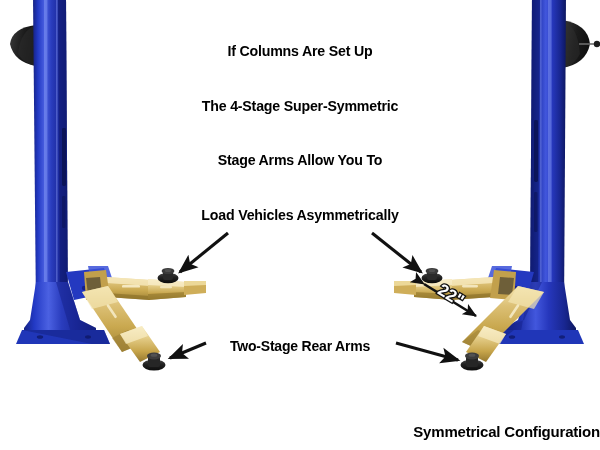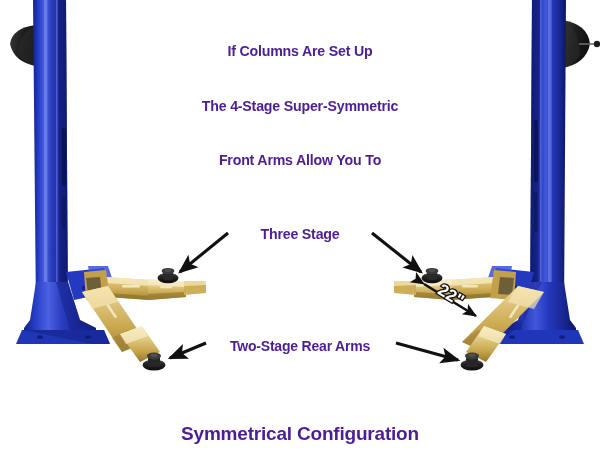--- a/index.html
+++ b/index.html
@@ -23,21 +23,21 @@
   }
   .art {
     position: absolute;
     left: 0; top: 0;
     width: 600px;
     height: 450px;
   }
   .txtblock {
     position: absolute;
     text-align: center;
-    color: #4c1d95;
+    color: #000000;
     font-weight: bold;
     letter-spacing: -0.2px;
     line-height: 1.28;
     white-space: pre;
   }
   #headline-block {
     left: 0; top: 6px;
     width: 600px;
     font-size: 14.2px;
   }
@@ -48,21 +48,22 @@
     line-height: 1.30;
   }
   #rear-arms-label {
     left: 160px; top: 338px;
     width: 280px;
     font-size: 14px;
   }
   #caption-block {
     left: 0; top: 422px;
     width: 600px;
-    font-size: 19px;
+    font-size: 15px;
+    text-align: right;
   }
   .txtline { display: block; }
 </style>
 </head>
 <body>
 
 <div id="stage">
 
   <svg class="art" viewBox="0 0 600 450" xmlns="http://www.w3.org/2000/svg">
     <defs>
@@ -276,24 +277,24 @@
       <line x1="206" y1="343" x2="170" y2="358" stroke="#111111" stroke-width="3.1" marker-end="url(#arrowHead)"></line>
     </g>
     <g>
       <line x1="396" y1="343" x2="458" y2="360" stroke="#111111" stroke-width="3.1" marker-end="url(#arrowHead)"></line>
     </g>
   </svg>
 
   <div class="txtblock" id="headline-block">
     <span class="txtline">If Columns Are Set Up</span>
     <span class="txtline">The 4-Stage Super-Symmetric</span>
-    <span class="txtline">Front Arms Allow You To</span>
+    <span class="txtline">Stage Arms Allow You To</span>
+    <span class="txtline">Load Vehicles Asymmetrically</span>
   </div>
 
   <div class="txtblock" id="front-arms-label">
-    <span class="txtline">Three Stage</span>
   </div>
 
   <div class="txtblock" id="rear-arms-label">Two-Stage Rear Arms</div>
 
   <div class="txtblock" id="caption-block">Symmetrical Configuration</div>
 
 </div>
 
 </body></html>

